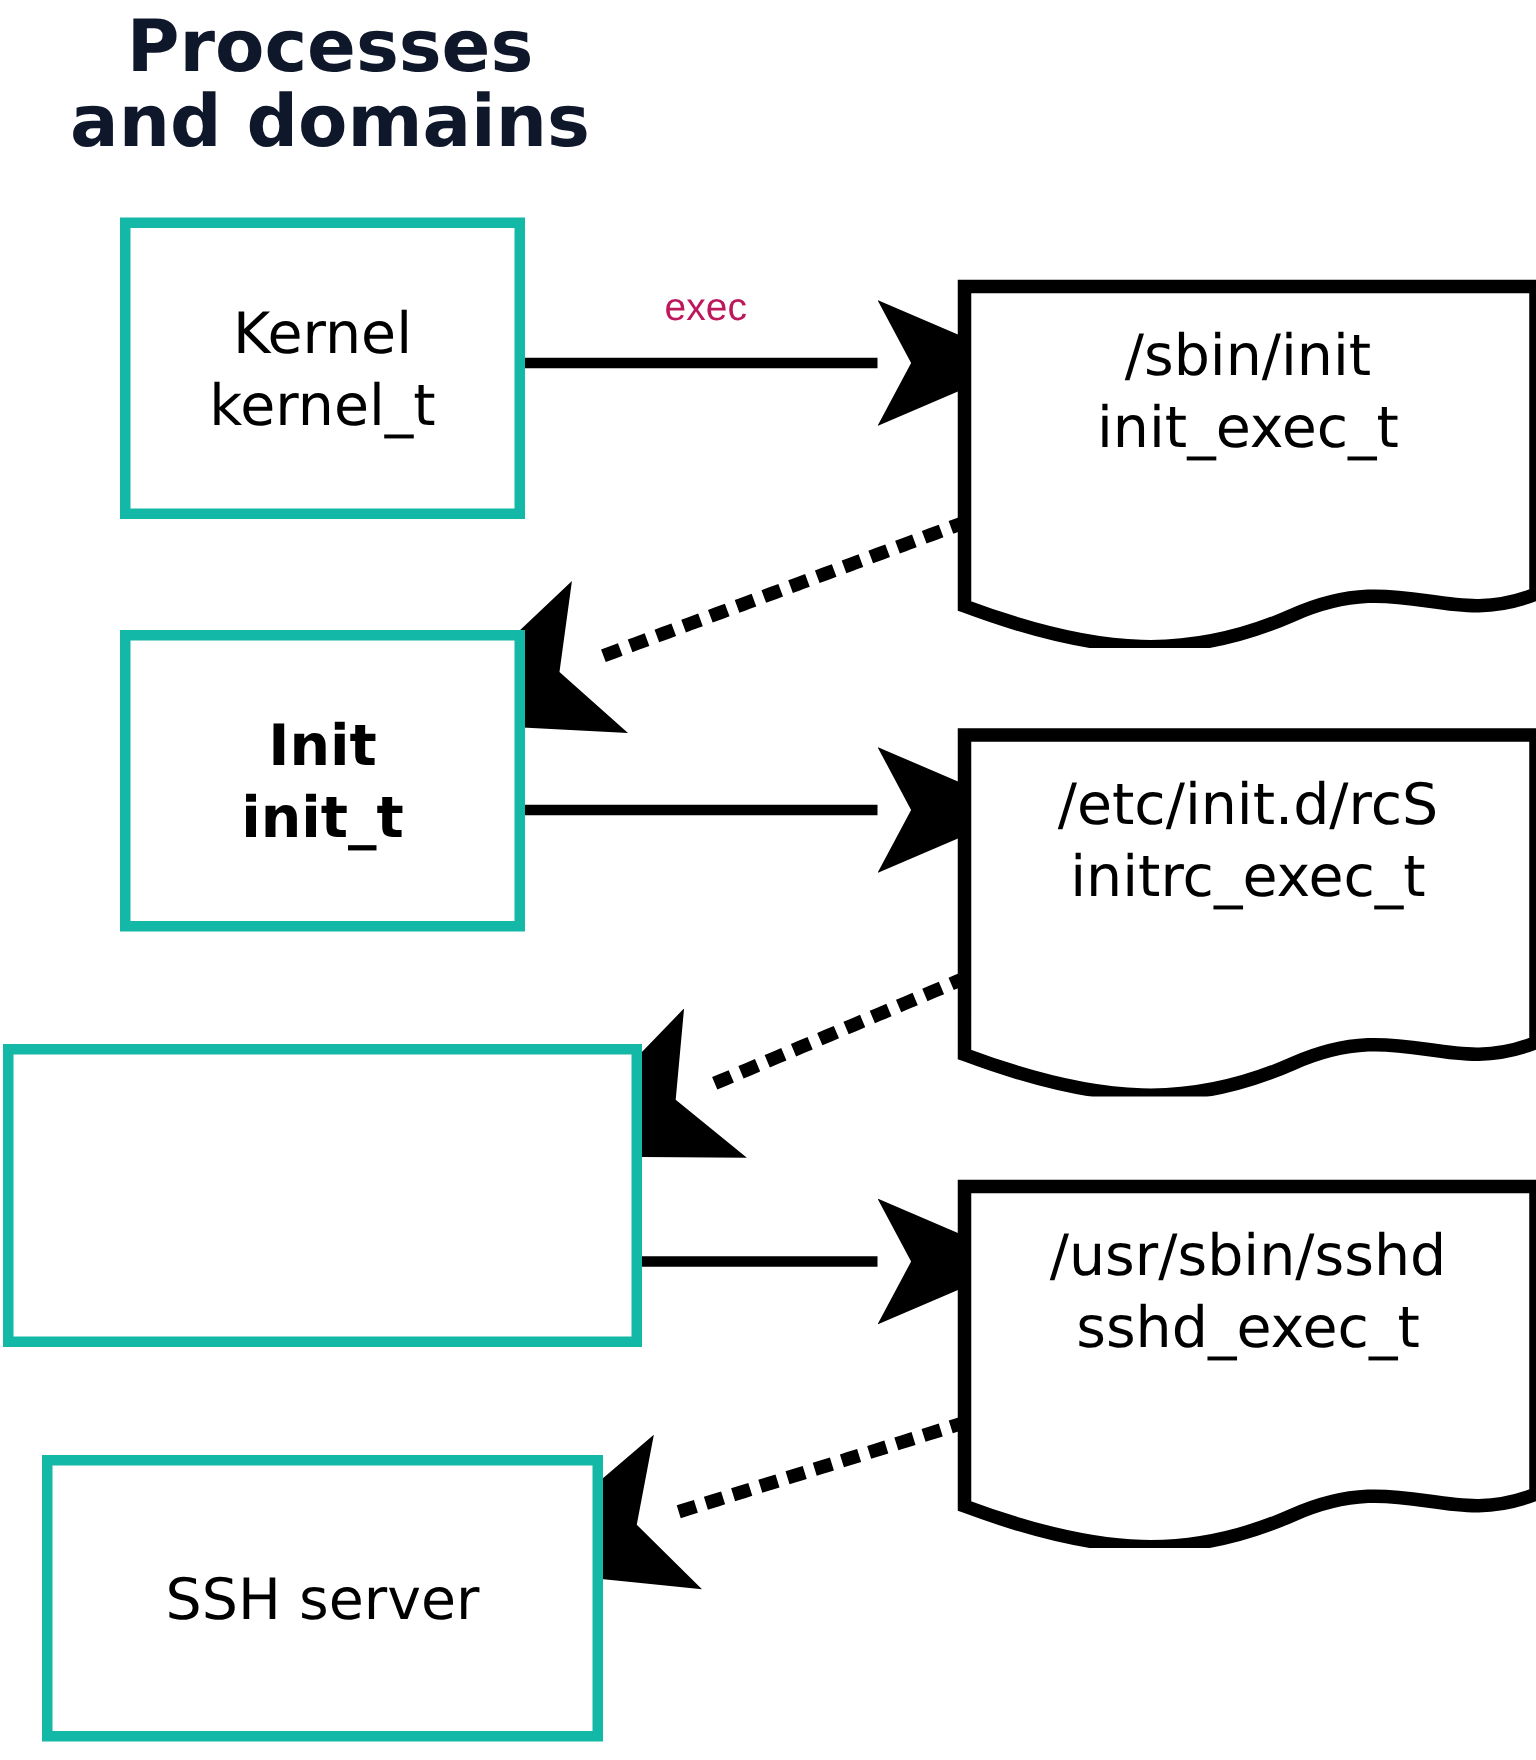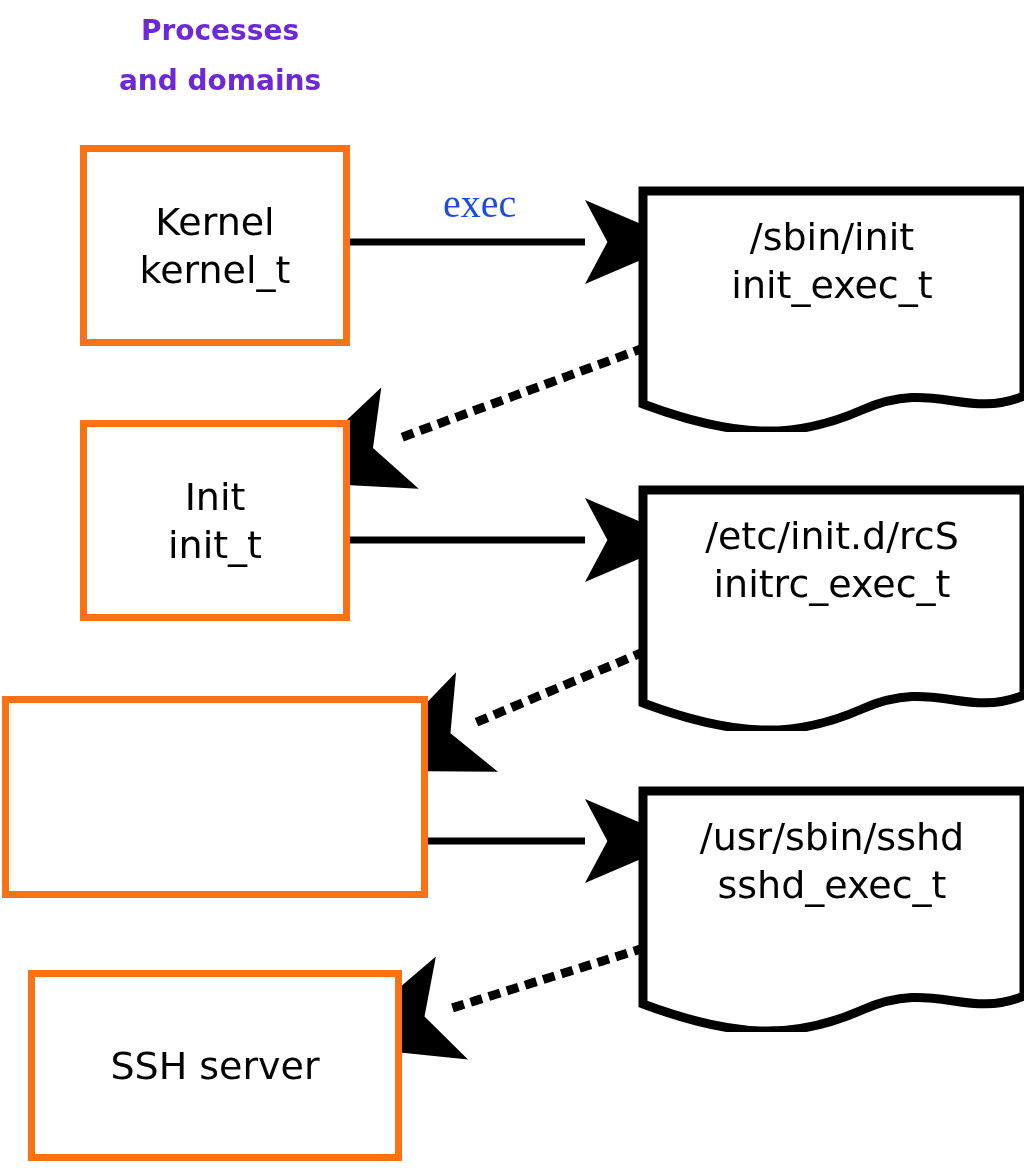--- a/index.html
+++ b/index.html
@@ -12,33 +12,33 @@
     width: 1024px;
     height: 1173px;
     background: #ffffff;
     overflow: hidden;
     font-family: "DejaVu Sans", sans-serif;
   }
   .col-header {
     position: absolute;
     font-family: "DejaVu Sans", sans-serif;
     font-weight: bold;
-    font-size: 28px;
+    font-size: 48px;
     line-height: 50px;
     text-align: center;
-    color: #6d28d9;
+    color: #0f172a;
     white-space: pre-line;
   }
   #header-left  { left: 25px;  top: 6px;  width: 390px; }
   #header-right { left: 630px; top: 6px;  width: 392px; }
 
   .proc-box {
     position: absolute;
     box-sizing: border-box;
-    border: 7px solid #f97316;
+    border: 7px solid #14b8a6;
     background: #ffffff;
     display: flex;
     flex-direction: column;
     align-items: center;
     justify-content: center;
     color: #000000;
   }
   .proc-box .line {
     font-family: "DejaVu Sans", sans-serif;
     font-size: 38px;
@@ -67,24 +67,24 @@
   .edge-layer {
     position: absolute;
     left: 0;
     top: 0;
     width: 1024px;
     height: 1173px;
     pointer-events: none;
   }
   .edge-label {
     position: absolute;
-    font-family: Liberation Serif, serif;
-    font-size: 40px;
+    font-family: Liberation Sans, sans-serif;
+    font-size: 26px;
     line-height: 44px;
-    color: #1d4ed8;
+    color: #be185d;
     white-space: nowrap;
   }
 </style>
 </head>
 <body>
 
 <div id="canvas">
 
   <div class="col-header" id="header-left">Processes
 and domains</div>
@@ -121,21 +121,21 @@
     </g>
   </svg>
 
   <div class="edge-label" style="left:443px; top:182px;">exec</div>
 
   <div class="proc-box" style="left:80px; top:145px; width:270px; height:201px;">
     <div class="line">Kernel</div>
     <div class="line">kernel_t</div>
   </div>
 
-  <div class="proc-box" style="left:80px; top:420px; width:270px; height:201px;">
+  <div class="proc-box" style="left:80px; top:420px; width:270px; height:201px;font-weight:bold;">
     <div class="line">Init</div>
     <div class="line">init_t</div>
   </div>
 
   <div class="proc-box" style="left:2px; top:696px; width:426px; height:202px;">
   </div>
 
   <div class="proc-box" style="left:28px; top:970px; width:374px; height:191px;">
     <div class="line">SSH server</div>
   </div>

